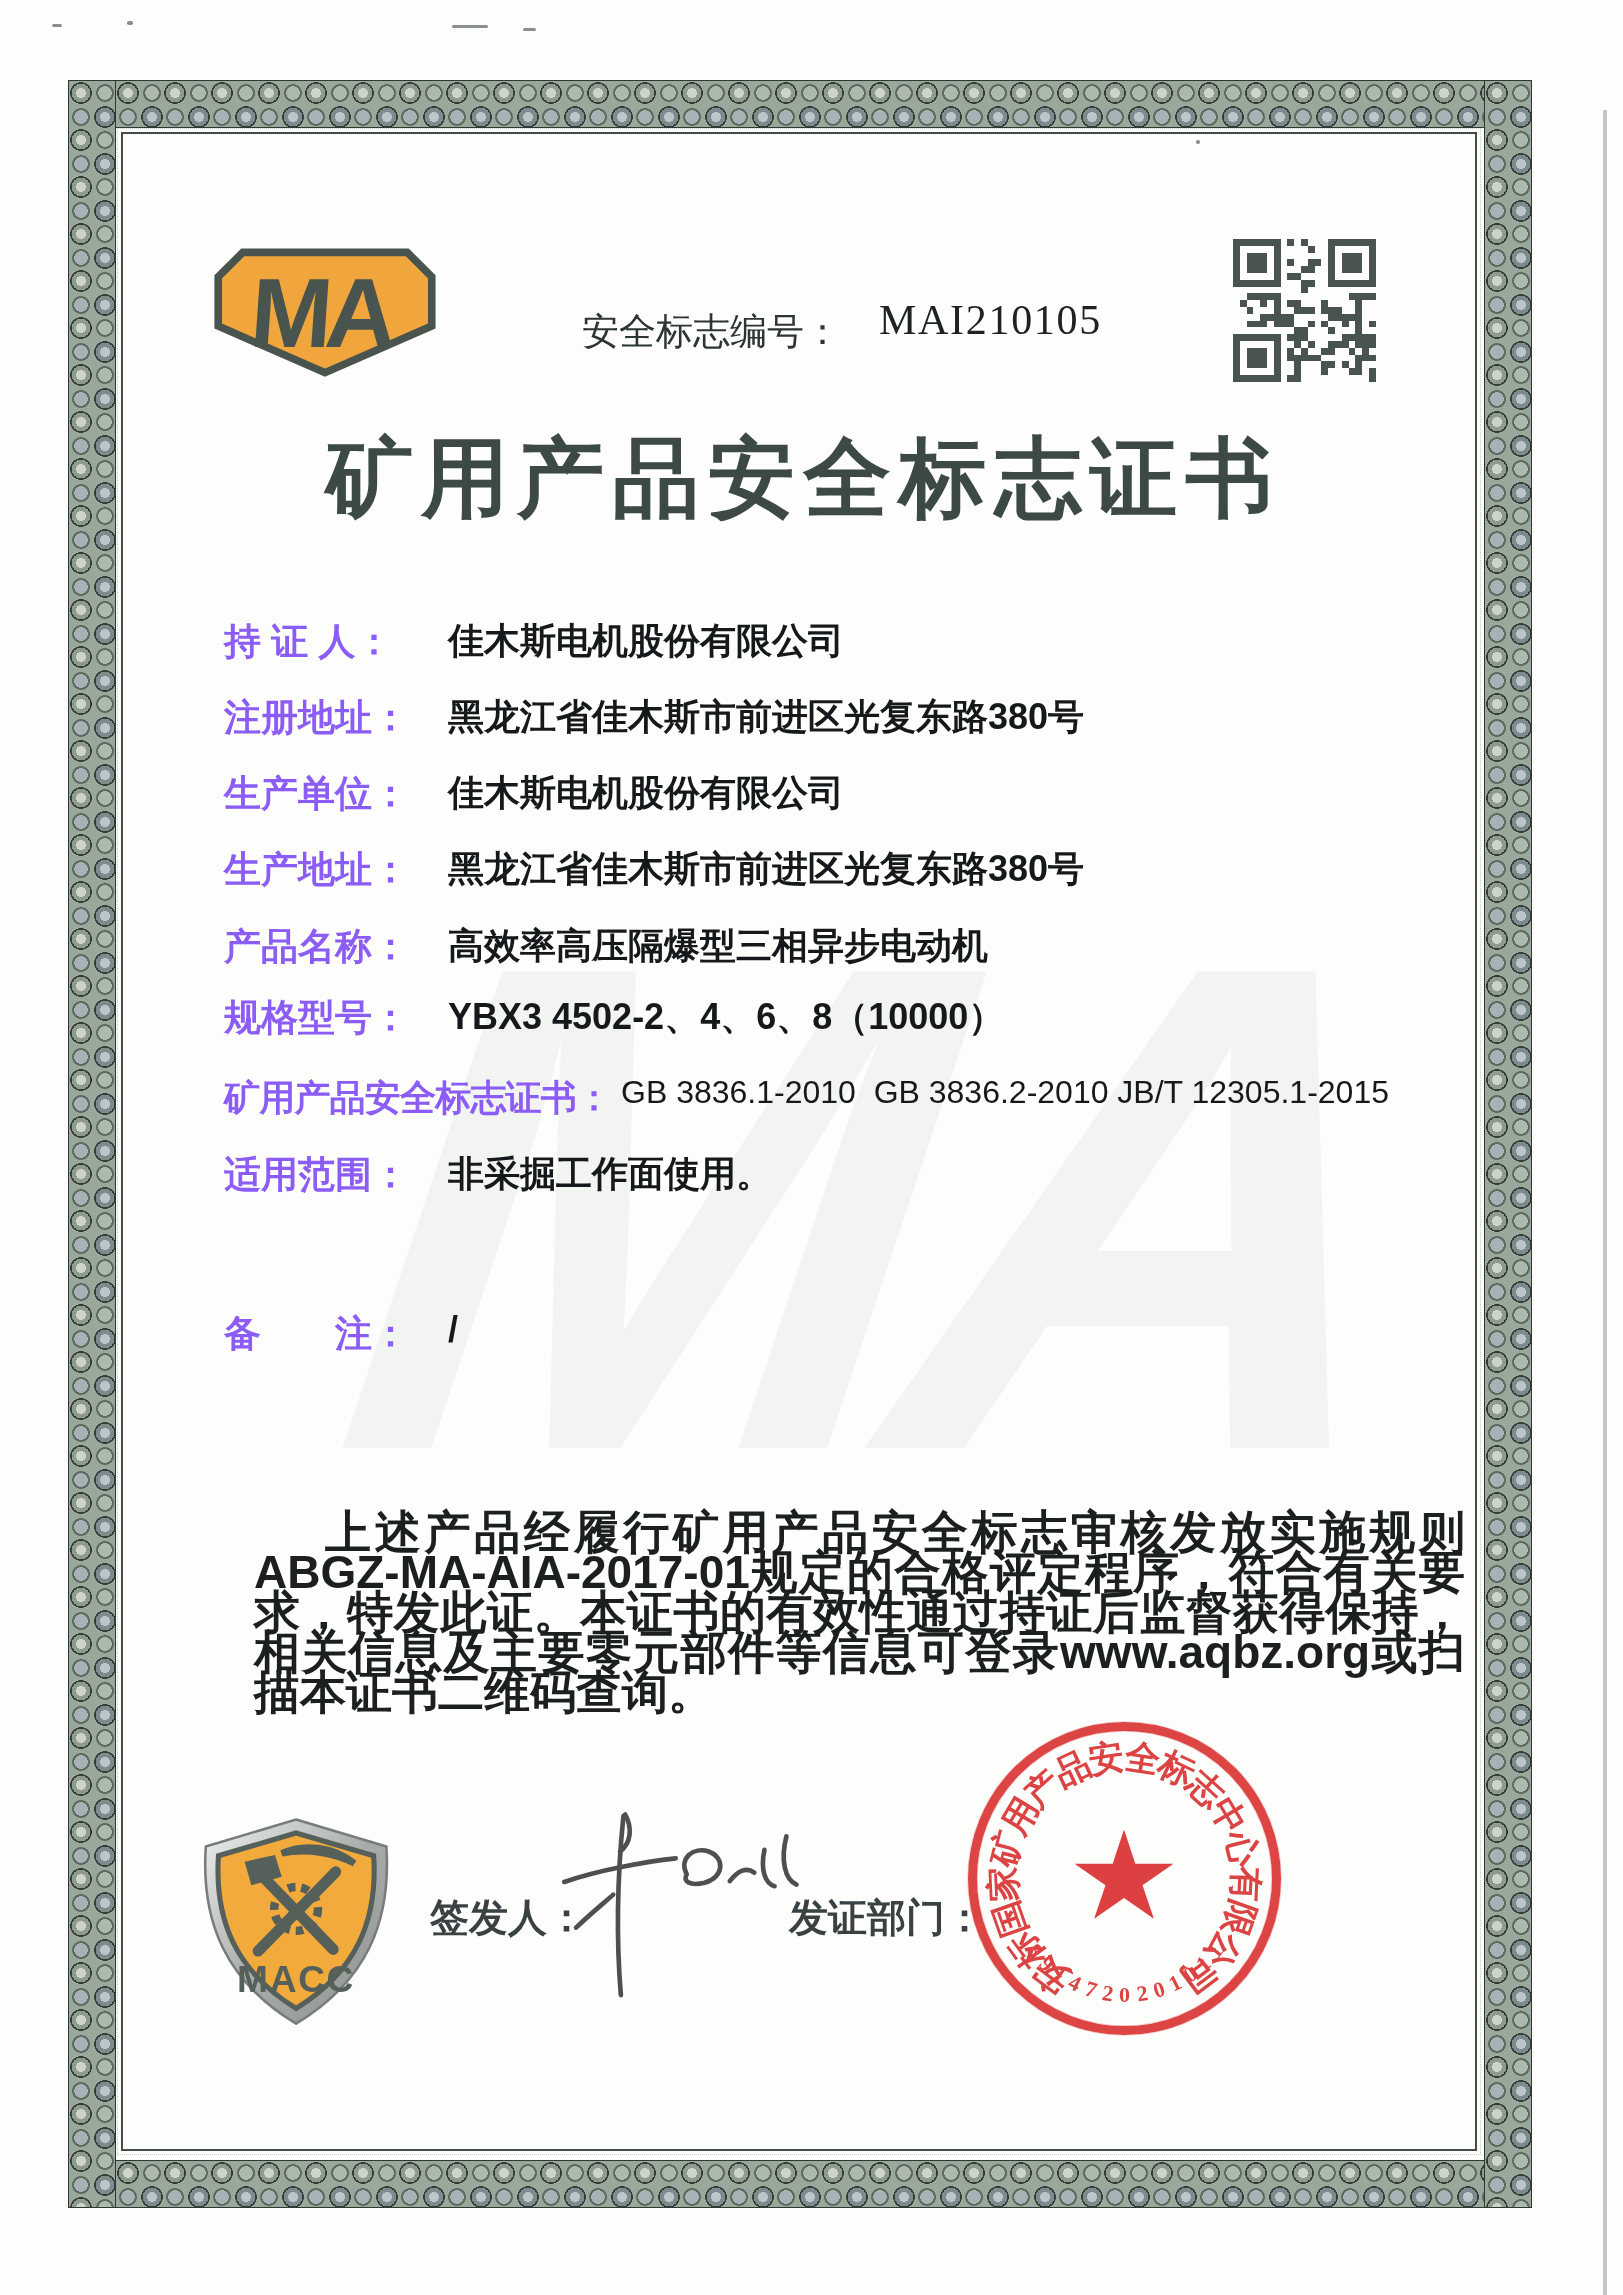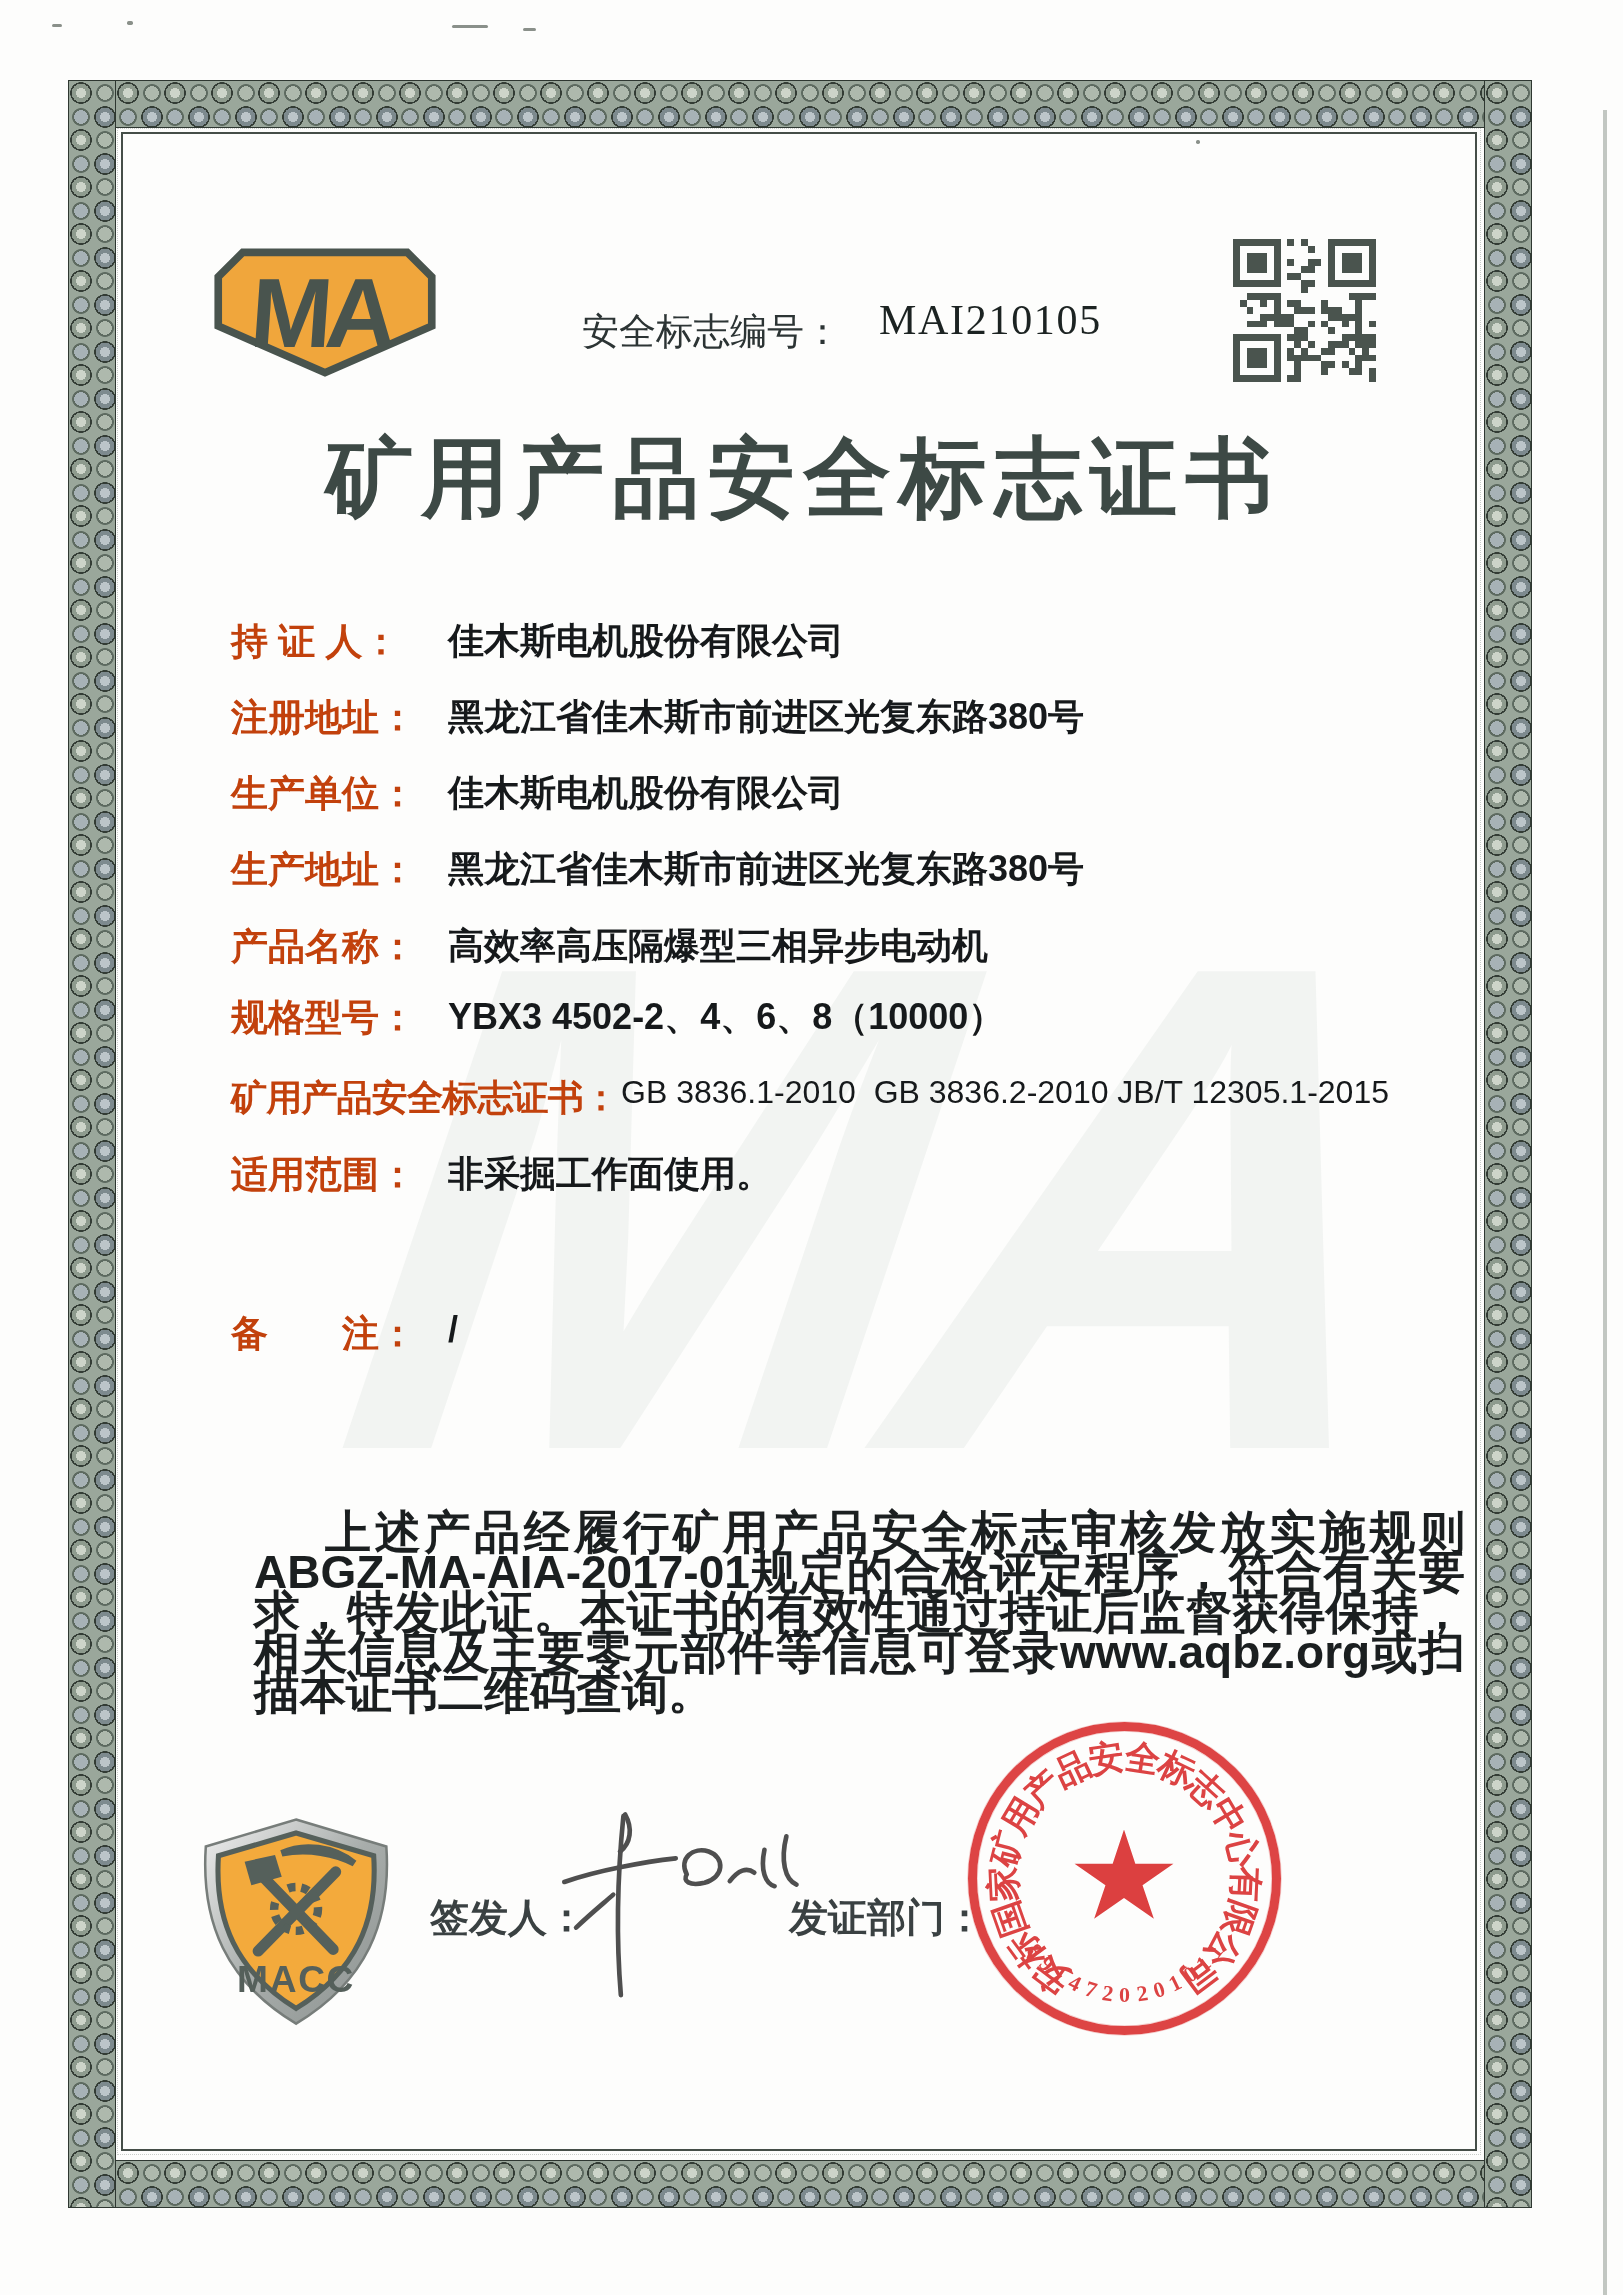--- a/index.html
+++ b/index.html
@@ -41,21 +41,21 @@
     grid-template-columns:repeat(21,6.8px);grid-template-rows:repeat(21,6.8px);}
   .qr div{width:6.8px;height:6.8px;}
   .qr .d{background:#4a544e;}
 
   .title{position:absolute;z-index:2;left:127px;top:424px;width:1353px;text-align:center;
     font-family:"Liberation Serif",serif;font-size:87px;font-weight:bold;color:#3d4945;
     letter-spacing:8.5px;line-height:110px;white-space:nowrap;}
 
   
   .row{position:absolute;z-index:2;left:0;width:1623px;height:54px;}
-  .lab{position:absolute;left:224px;font-size:37px;font-weight:bold;color:#c2410c;white-space:pre;margin-left:7px;}
+  .lab{position:absolute;left:224px;font-size:37px;font-weight:bold;color:#8b5cf6;white-space:pre;}
   .val{position:absolute;left:448px;font-size:36px;font-weight:600;color:#16191b;white-space:pre;}
   .val-num{font-family:"Liberation Serif",serif;font-size:37px;font-weight:600;letter-spacing:0.8px;}
   .lab-long{font-size:36px;letter-spacing:-0.8px;}
   .val-std{left:621px;font-size:32px;font-weight:normal;letter-spacing:0;}
   .lab-valid{left:865px;}
   .val-valid{left:1081px;}
 
   
   .paragraph{position:absolute;z-index:2;left:254px;top:1512px;width:1211px;
     font-size:46px;line-height:40px;font-weight:600;color:#1b1f20;text-align:justify;text-indent:71px;}

